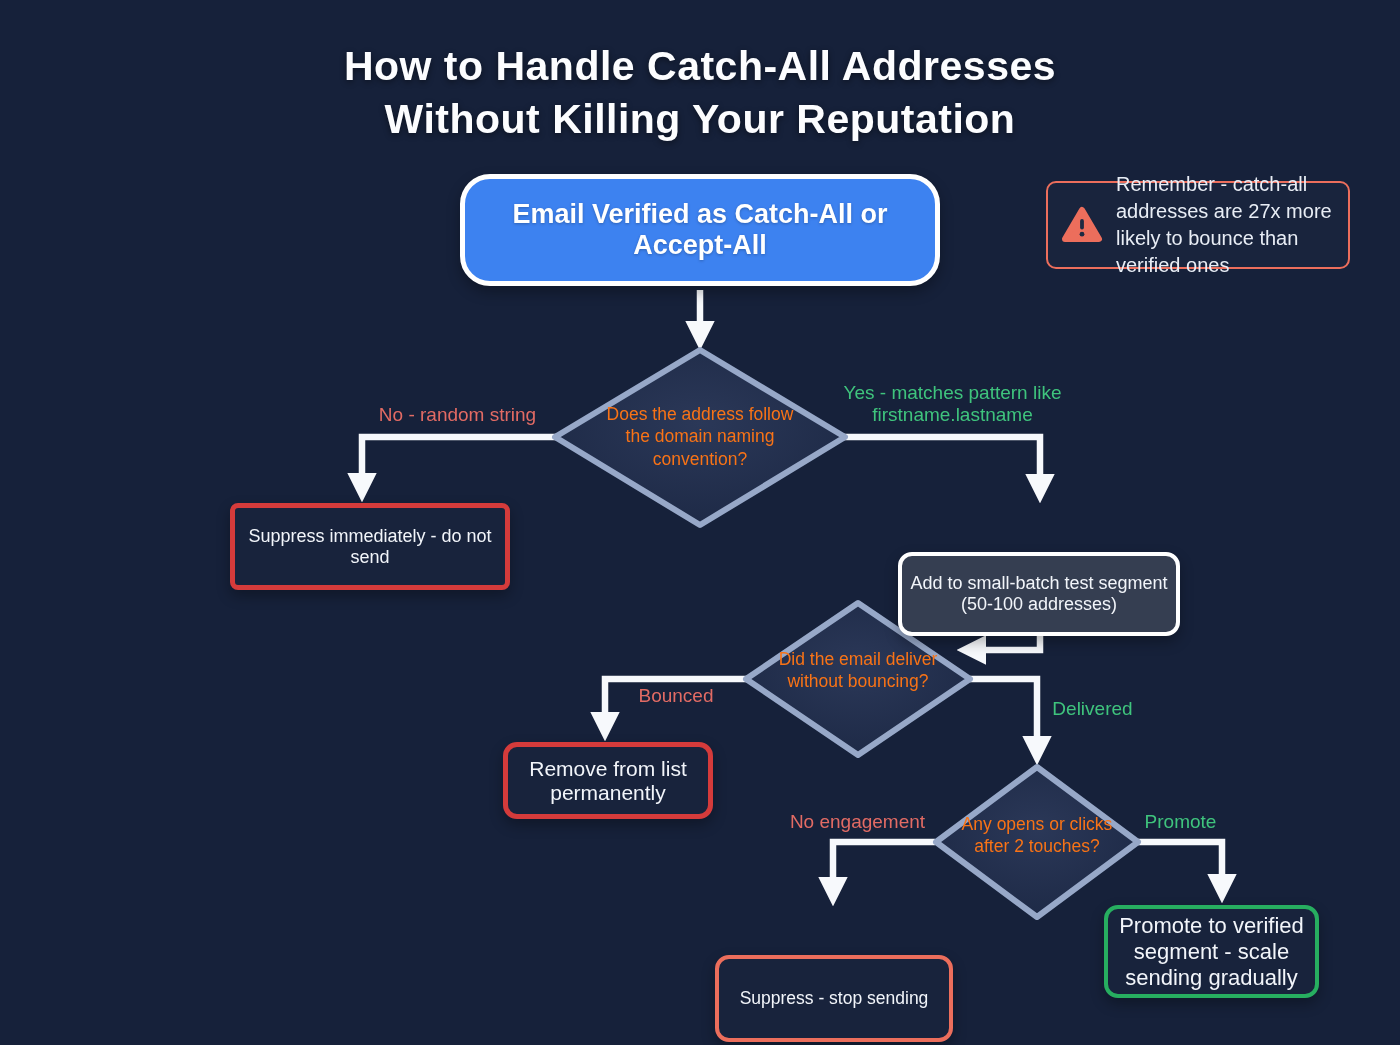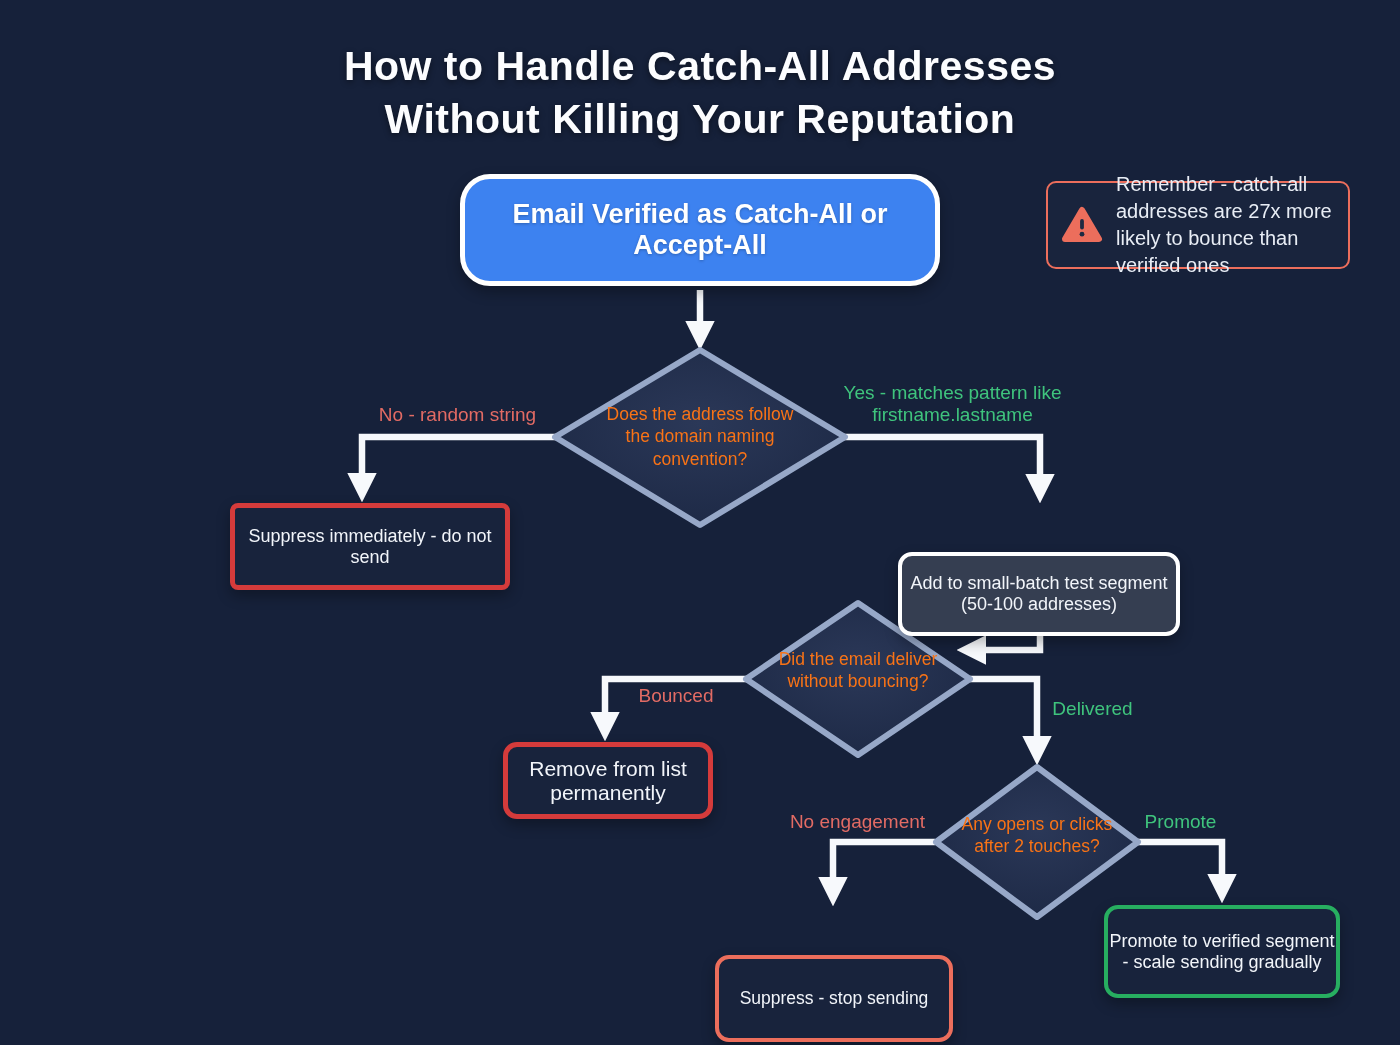--- a/index.html
+++ b/index.html
@@ -32,22 +32,22 @@
     box-shadow:none;background:rgba(255,255,255,0.015);}
   .warn .wicon{flex:0 0 auto;}
 
   .outcome-red{border:5px solid var(--red);background:rgba(255,255,255,0.01);}
   .suppress1{left:230px;top:503px;width:280px;height:87px;font-size:18px;border-radius:8px;}
   .addbox{left:898px;top:504px;width:282px;height:84px;background:var(--box-fill);
     border:4px solid #fff;font-size:18px;margin-top:48px;}
   .removebox{left:503px;top:742px;width:210px;height:77px;font-size:21px;}
   .suppress2{left:715px;top:955px;width:238px;height:87px;border:4px solid var(--salmon);
     font-size:17.5px;background:rgba(255,255,255,0.01);}
-  .promote{left:1104px;top:905px;width:236px;height:93px;border:4px solid var(--green-border);
-    font-size:18px;background:rgba(255,255,255,0.01);}
+  .promote{left:1104px;top:905px;width:215px;height:93px;border:4px solid var(--green-border);
+    font-size:22px;background:rgba(255,255,255,0.01);}
 
   .dtext{position:absolute;text-align:center;font-size:17.5px;line-height:1.28;color:#f97316;}
   .d1{left:598px;top:403px;width:204px;}
   .d2{left:766px;top:648px;width:184px;}
   .d3{left:945px;top:813px;width:184px;}
 
   .elabel{position:absolute;text-align:center;font-size:19px;font-weight:500;line-height:1.15;}
   .elabel.red{color:var(--red-label);}
   .elabel.green{color:var(--green-label);}
   .lbl-no-random{left:355px;top:404px;width:205px;}

